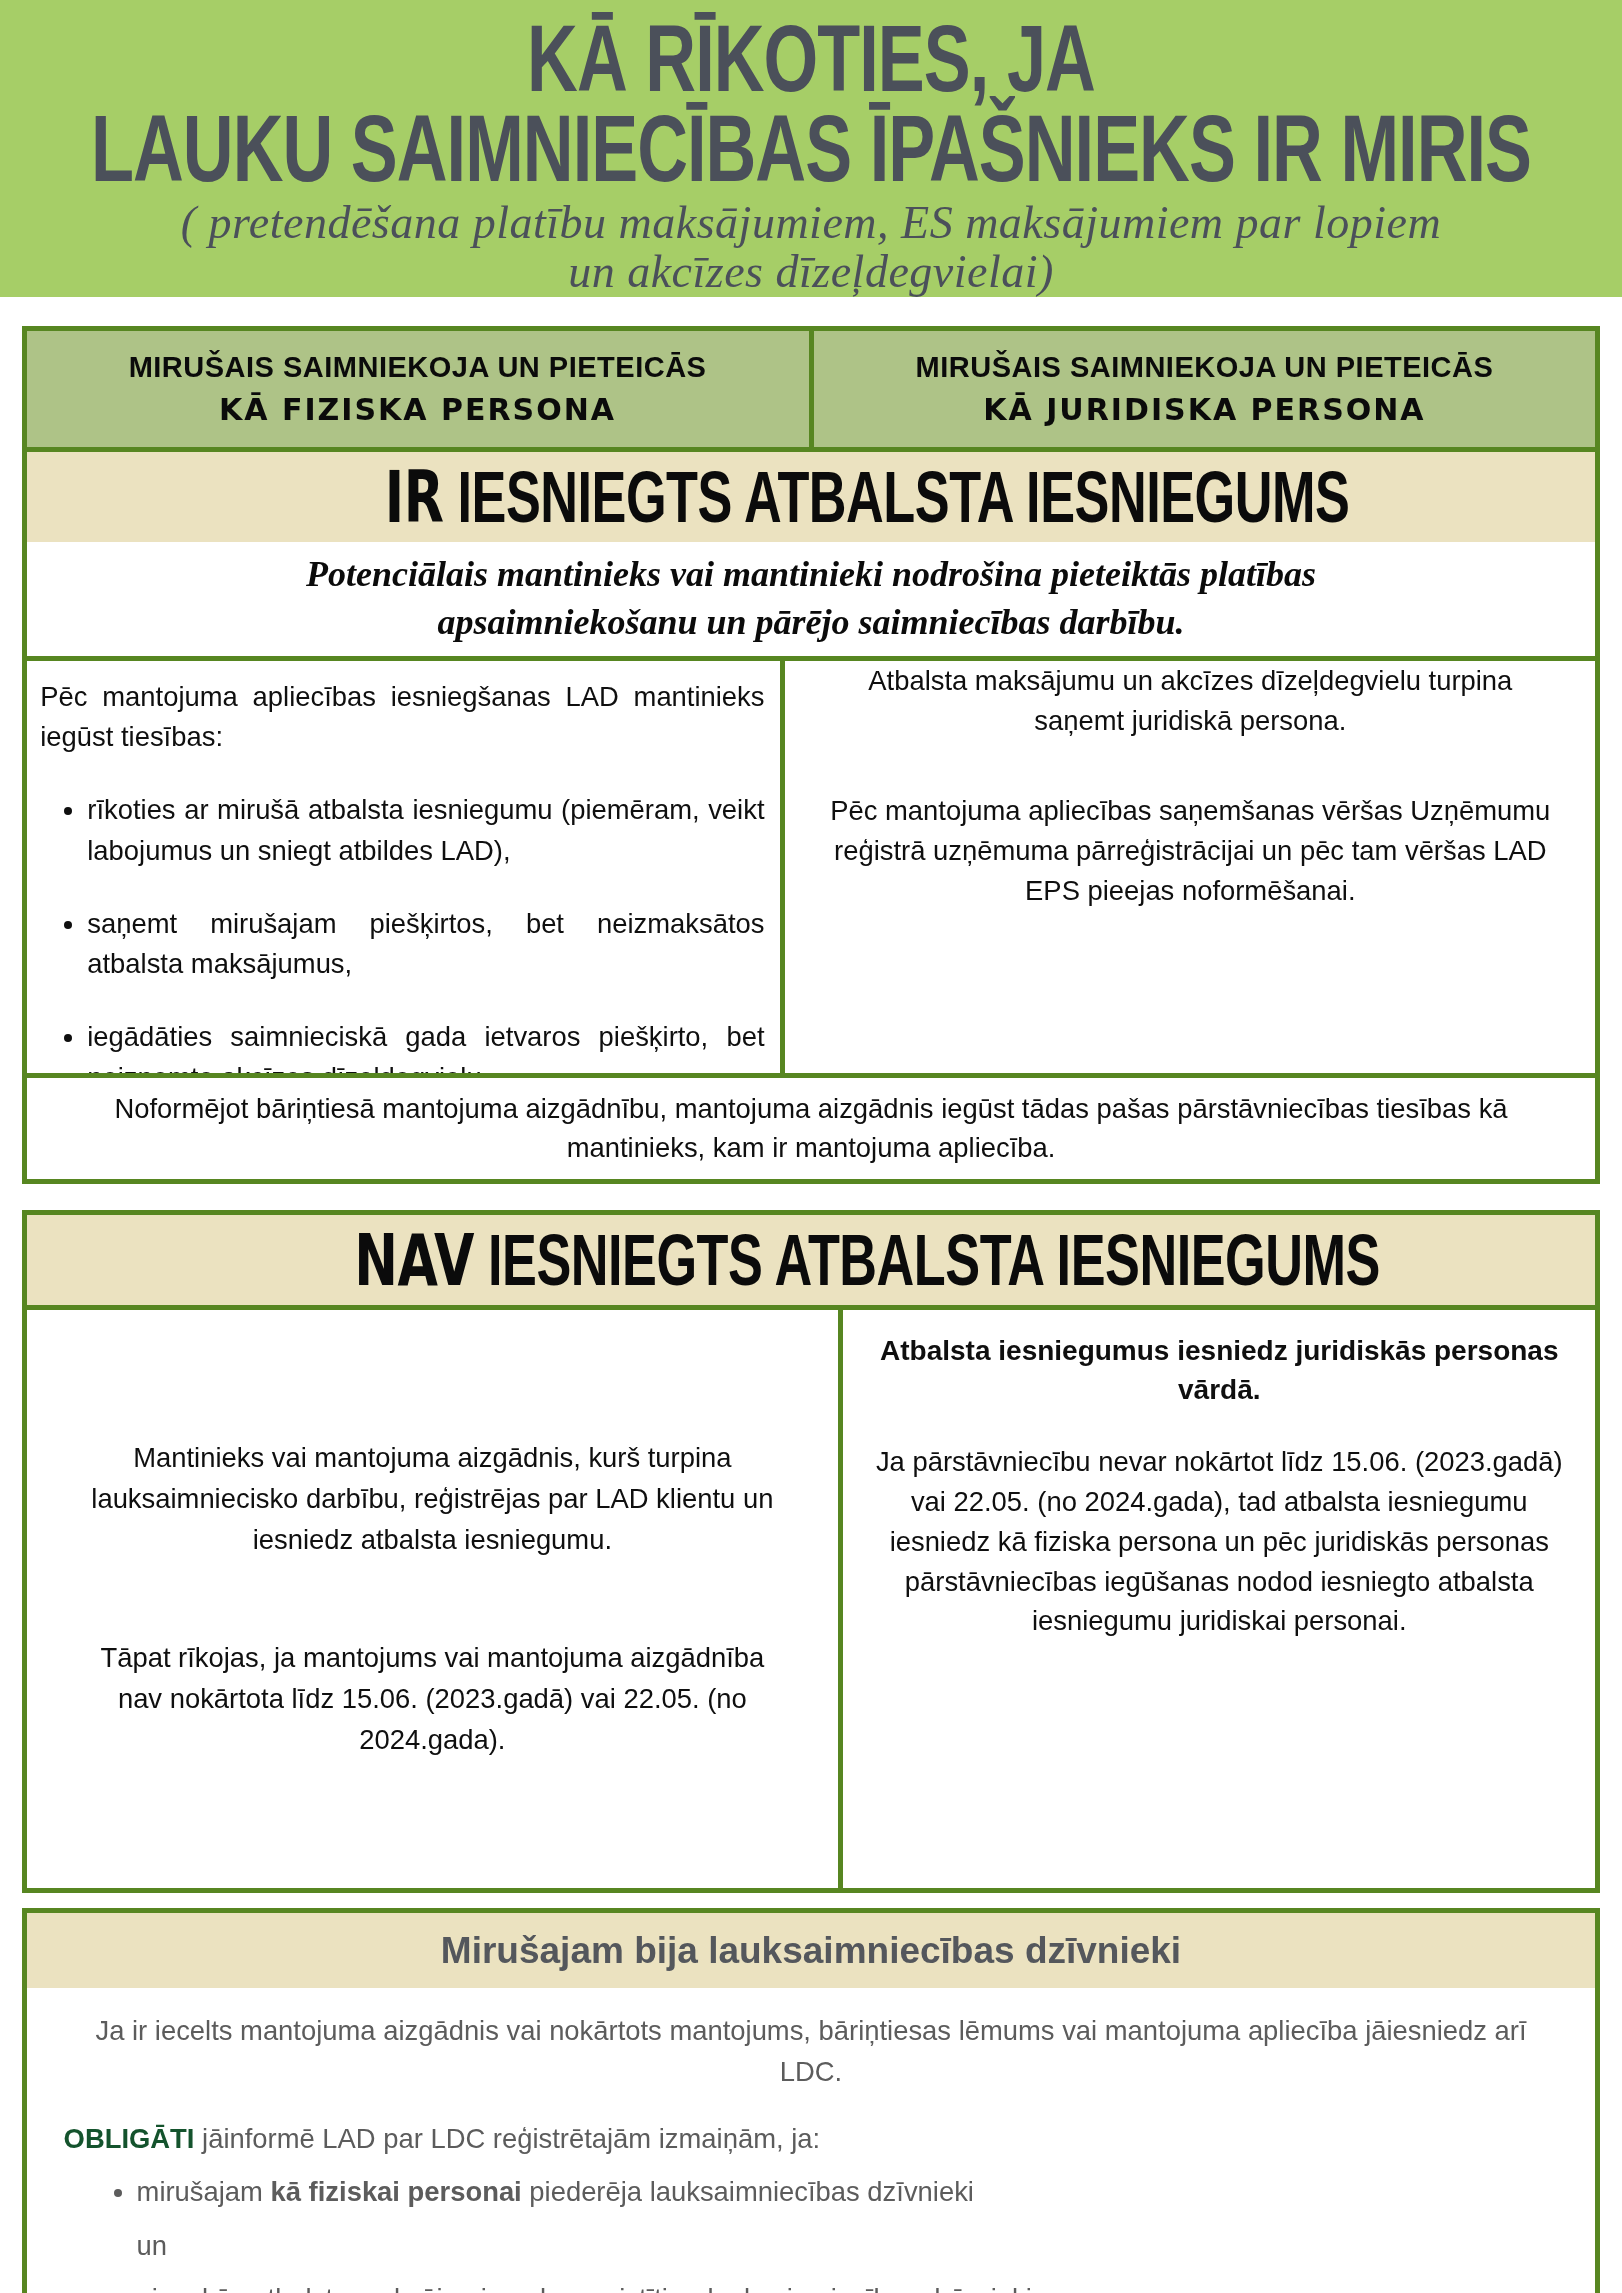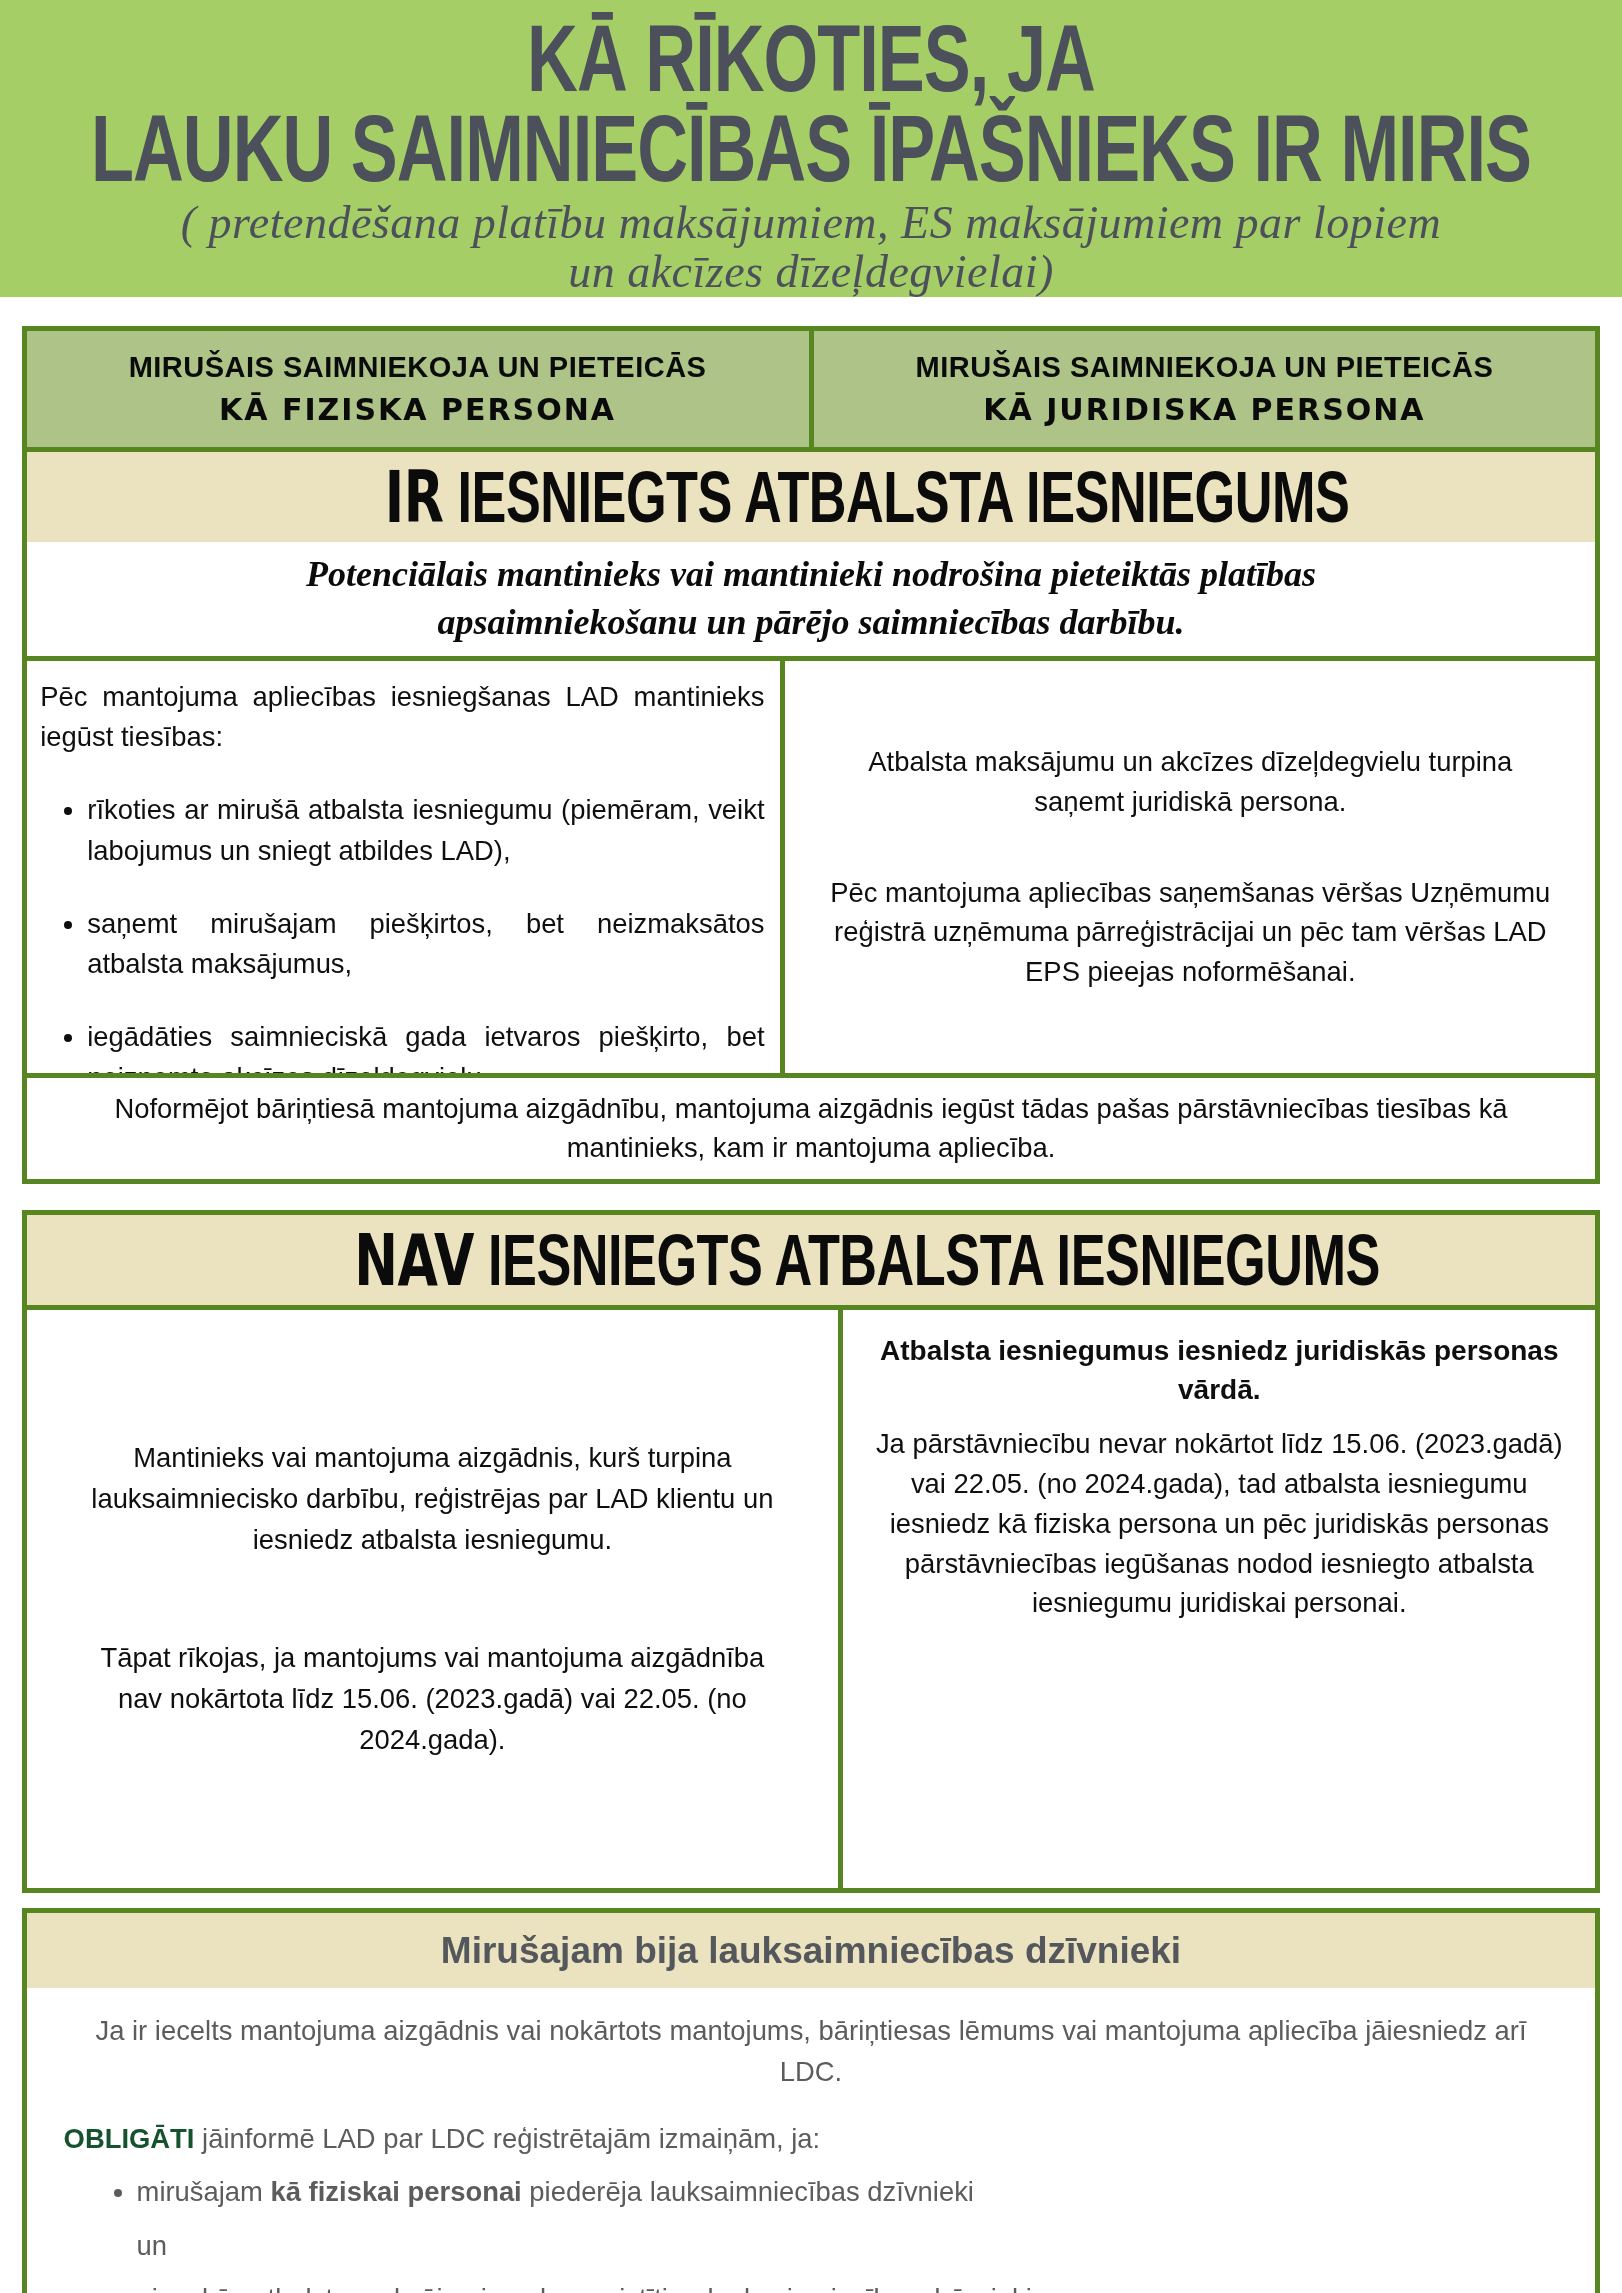--- a/index.html
+++ b/index.html
@@ -34,28 +34,28 @@
   
   .note-band{height:114px;border-bottom:5.9px solid #578621;display:flex;align-items:center;justify-content:center;}
   .note-text{font-family:"Liberation Serif",serif;font-style:italic;font-weight:700;font-size:36px;line-height:1.32;text-align:center;max-width:1274px;color:#0b0b0b;}
   
   .cols{display:flex;border-bottom:5.9px solid #578621;height:417px;box-sizing:border-box;}
   .col{flex:1;box-sizing:border-box;overflow:hidden;}
   .col.first{border-right:5.9px solid #578621;}
   .b1-left{padding:15.7px 15.7px 0 13.7px;font-size:27.4px;line-height:1.47;text-align:justify;}
   .b1-left ul{margin:3.9px 0 0;padding-left:47px;}
   .b1-left li{text-align:justify;margin-top:33px;}
-  .b1-right{display:flex;flex-direction:column;justify-content:center;gap:51px;text-align:center;padding:0 43px;font-size:27.4px;line-height:1.45;}
+  .b1-right{display:flex;flex-direction:column;gap:51px;text-align:center;padding:0 43px;font-size:27.4px;line-height:1.45;}
   
   .foot{height:101px;display:flex;align-items:center;justify-content:center;}
   .foot-text{font-size:27.4px;line-height:1.42;text-align:center;max-width:1451px;}
   
   .cols2{display:flex;height:578px;box-sizing:border-box;}
   .b2-left{display:flex;flex-direction:column;justify-content:center;gap:76px;text-align:center;padding:0 57px;font-size:27.4px;line-height:1.5;}
-  .b2-right{display:flex;flex-direction:column;gap:15px;text-align:center;padding:21.6px 27.4px 0;font-size:27.4px;line-height:1.45;}
+  .b2-right{display:flex;flex-direction:column;gap:33px;text-align:center;padding:21.6px 27.4px 0;font-size:27.4px;line-height:1.45;}
   .b2-heading{font-weight:700;font-size:28px;line-height:1.4;}
   
   .b3-head{height:75px;background:#ebe2c0;display:flex;align-items:center;justify-content:center;}
   .b3-title{font-size:37px;font-weight:700;color:#54575c;}
   .b3-body{padding:21.6px 37px 9.8px;color:#5c5c5c;font-size:27.4px;box-sizing:border-box;}
   .b3-center{text-align:center;line-height:1.5;max-width:1470px;margin:0 auto 27.4px;}
   .b3-oblig{margin:0 0 7.8px;line-height:1.45;}
   .b3-oblig strong{font-weight:700;color:#14532d;}
   .b3-body ul{margin:13px 0;padding-left:73px;}
   .b3-body li{line-height:1.45;}

